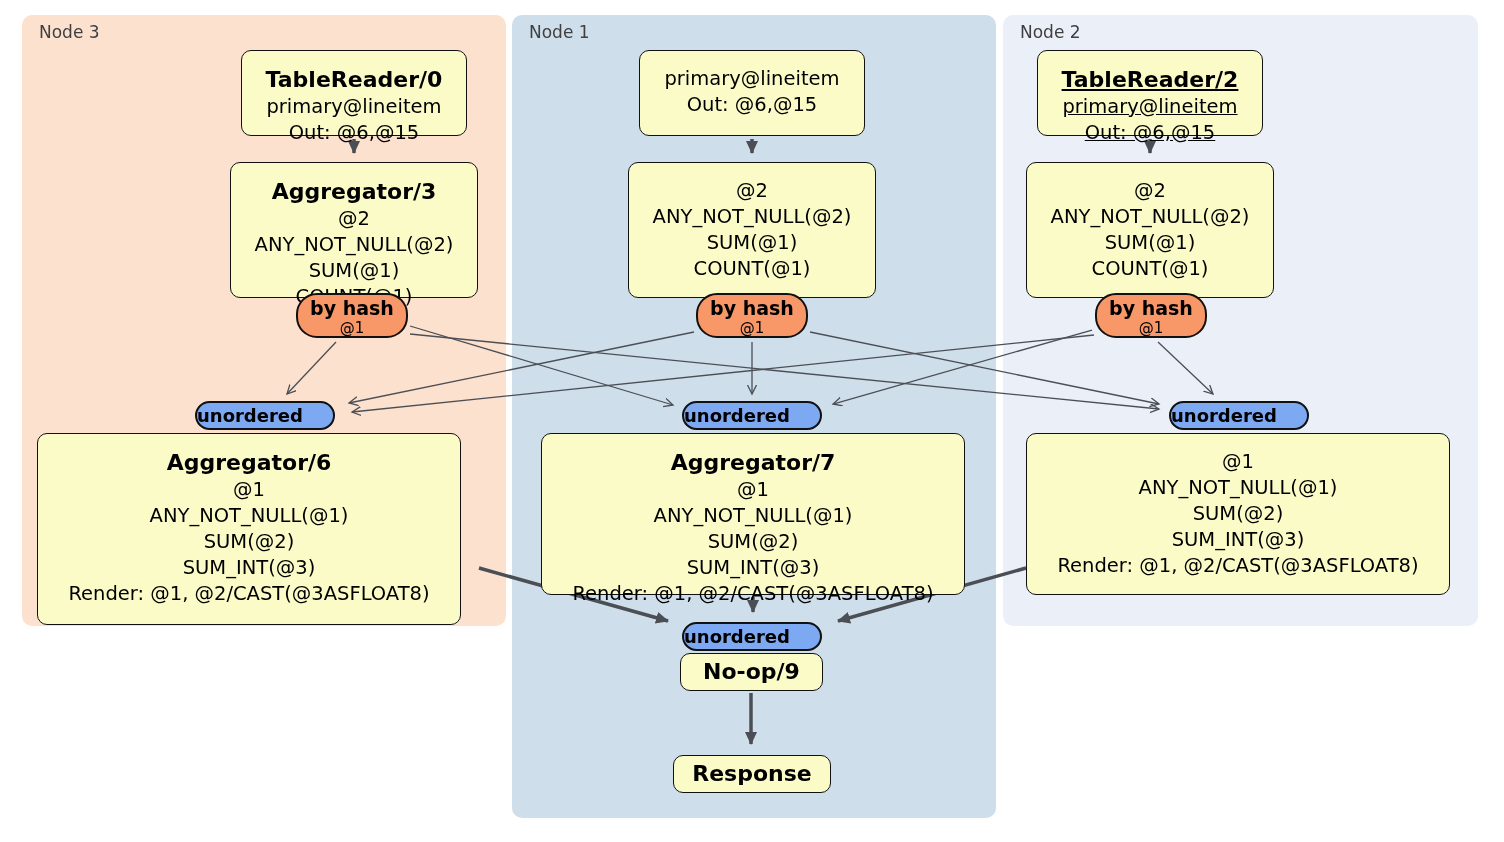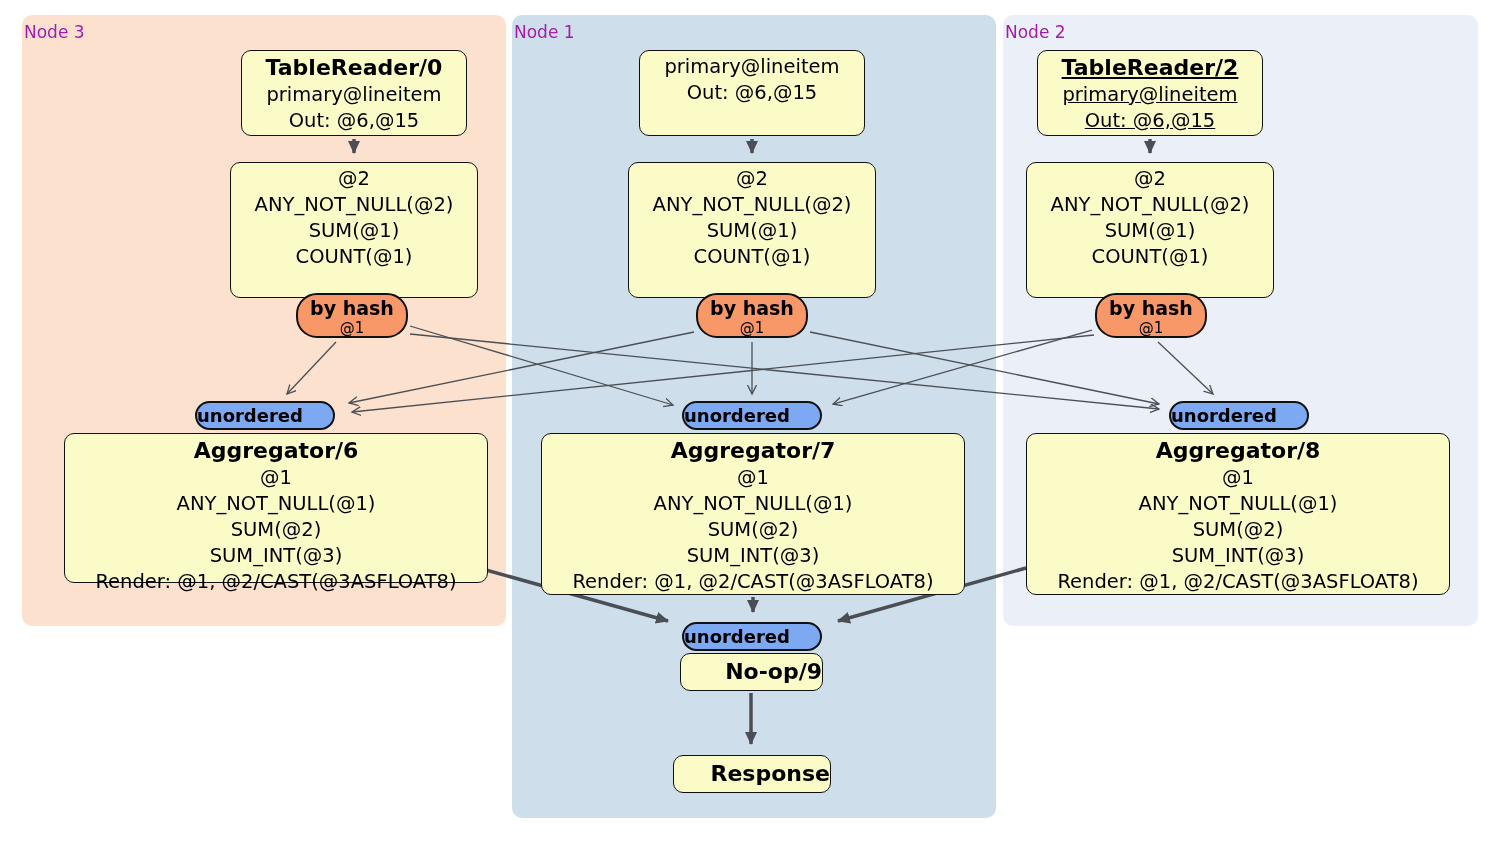--- a/index.html
+++ b/index.html
@@ -5,35 +5,35 @@
   html,body{margin:0;padding:0;background:#ffffff;}
   .canvas{
     position:relative;
     width:1504px;height:842px;
     background:#ffffff;
     font-family:"DejaVu Sans","Liberation Sans",sans-serif;
     color:#000;
     overflow:hidden;
   }
   .panel{position:absolute;border-radius:10px;}
-  .panel-label{position:absolute;top:7px;left:2px;font-size:17px;line-height:20px;color:#a21caf;text-align:center;}
+  .panel-label{position:absolute;top:7px;left:17px;font-size:17px;line-height:20px;color:#404040;text-align:center;}
   #edges{position:absolute;left:0;top:0;pointer-events:none;}
   .edge-thin{stroke:var(--edge-color);stroke-width:1.3;fill:none;}
   .edge-thick{stroke:var(--edge-color);stroke-width:3.5;fill:none;}
   .head-fill{fill:var(--edge-color);}
   .head-open{fill:none;stroke:var(--edge-color);stroke-width:1.3;}
   .box{
     position:absolute;box-sizing:border-box;
     background:var(--node-fill);
     border:1.5px solid #111;border-radius:10px;
-    text-align:center;padding-top:3px;
+    text-align:center;padding-top:15px;
   }
   .box-title{font-weight:bold;font-size:22px;line-height:28px;white-space:nowrap;}
   .box-line{font-size:19.5px;line-height:26px;white-space:nowrap;}
-  .box.single{display:flex;align-items:center;justify-content:flex-end;padding-top:0;}
+  .box.single{display:flex;align-items:center;justify-content:center;padding-top:0;}
   .router{
     position:absolute;box-sizing:border-box;width:112px;height:45px;
     background:var(--router-fill);
     border:2px solid #111;border-radius:21px;text-align:center;
   }
   .router-label{font-weight:bold;font-size:19px;line-height:23px;margin-top:2px;}
   .router-detail{font-size:15px;line-height:17px;}
   .sync{
     position:absolute;box-sizing:border-box;width:140px;height:29px;
     background:var(--sync-fill);
@@ -84,26 +84,27 @@
     <line class="edge-thin" x1="1092" y1="330" x2="833" y2="404" marker-end="url(#mThin)"></line>
     <line class="edge-thin" x1="1158" y1="342" x2="1213" y2="394" marker-end="url(#mThin)"></line>
   </svg>
 
   <div class="box" style="left:241px;top:50px;width:226px;height:86px;">
     <div class="box-title">TableReader/0</div>
     <div class="box-line">primary@lineitem</div>
     <div class="box-line">Out: @6,@15</div>
   </div>
   <div class="box" style="left:230px;top:162px;width:248px;height:136px;">
+    <div class="box-title">Aggregator/3</div>
     <div class="box-line">@2</div>
     <div class="box-line">ANY_NOT_NULL(@2)</div>
     <div class="box-line">SUM(@1)</div>
     <div class="box-line">COUNT(@1)</div>
   </div>
-  <div class="box" style="left:64px;top:433px;width:424px;height:150px;">
+  <div class="box" style="left:37px;top:433px;width:424px;height:192px;">
     <div class="box-title">Aggregator/6</div>
     <div class="box-line">@1</div>
     <div class="box-line">ANY_NOT_NULL(@1)</div>
     <div class="box-line">SUM(@2)</div>
     <div class="box-line">SUM_INT(@3)</div>
     <div class="box-line">Render: @1, @2/CAST(@3ASFLOAT8)</div>
   </div>
 
   <div class="box" style="left:639px;top:50px;width:226px;height:86px;">
     <div class="box-line">primary@lineitem</div>
@@ -135,21 +136,20 @@
     <div class="box-line">primary@lineitem</div>
     <div class="box-line">Out: @6,@15</div>
   </div>
   <div class="box" style="left:1026px;top:162px;width:248px;height:136px;">
     <div class="box-line">@2</div>
     <div class="box-line">ANY_NOT_NULL(@2)</div>
     <div class="box-line">SUM(@1)</div>
     <div class="box-line">COUNT(@1)</div>
   </div>
   <div class="box" style="left:1026px;top:433px;width:424px;height:162px;">
-    <div class="box-title">Aggregator/8</div>
     <div class="box-line">@1</div>
     <div class="box-line">ANY_NOT_NULL(@1)</div>
     <div class="box-line">SUM(@2)</div>
     <div class="box-line">SUM_INT(@3)</div>
     <div class="box-line">Render: @1, @2/CAST(@3ASFLOAT8)</div>
   </div>
 
   <div class="router" style="left:296px;top:293px;">
     <div class="router-label">by hash</div>
     <div class="router-detail">@1</div>

